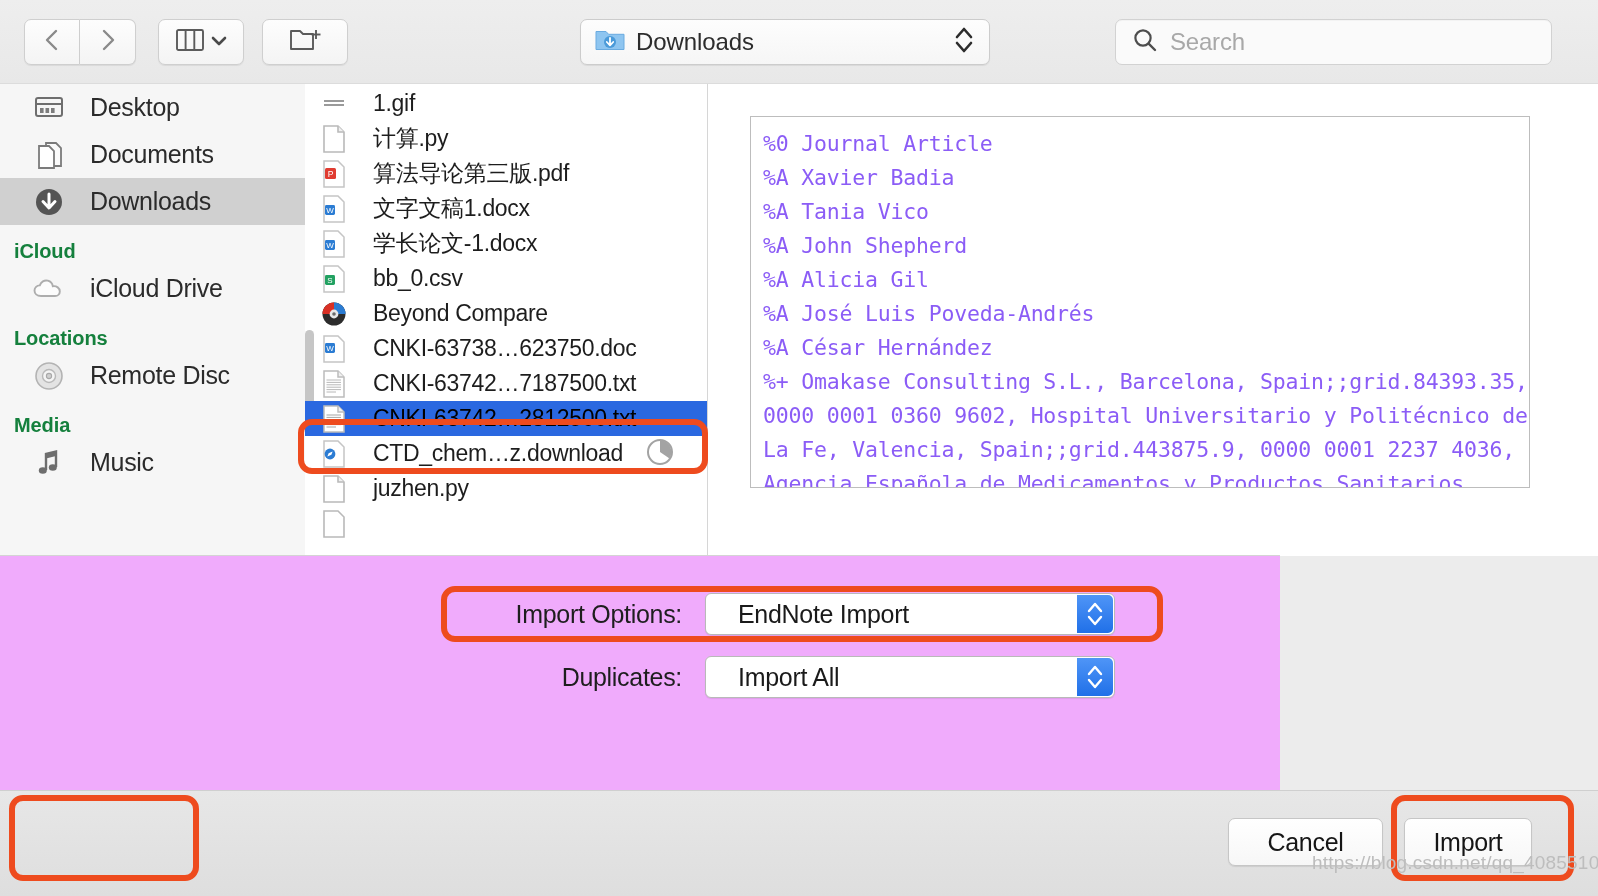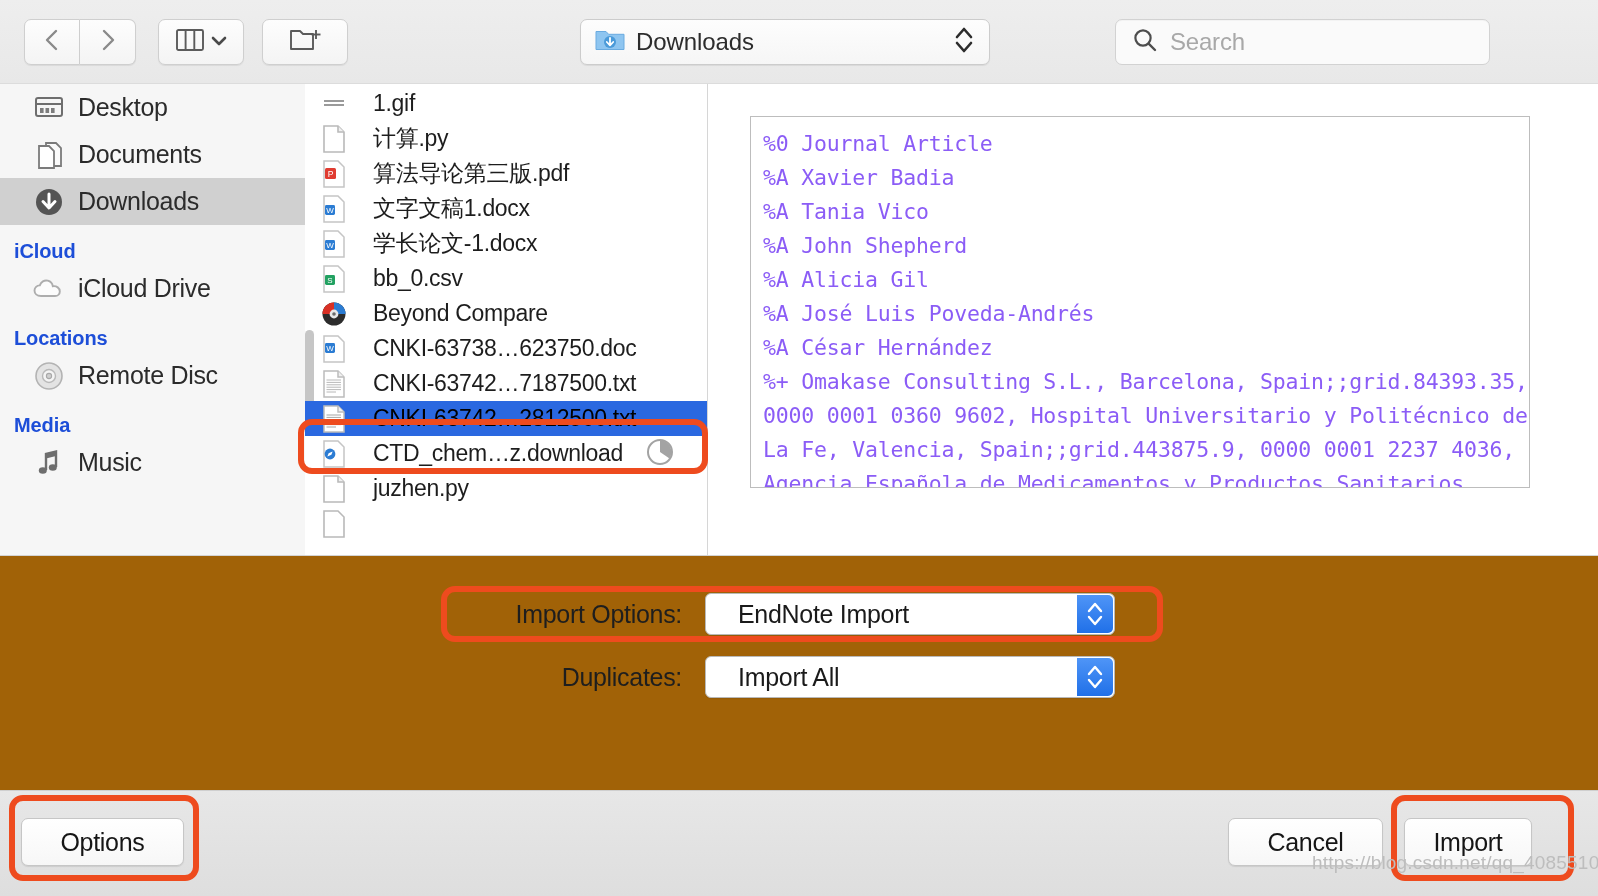--- a/index.html
+++ b/index.html
@@ -56,21 +56,21 @@
     margin-left: 11px; font-size: 24px; color: #2c2c2c;
     letter-spacing: -0.1px;
   }
   .stepper {
     position: absolute; right: 14px; top: 50%; transform: translateY(-50%);
   }
 
   
   #search-box {
     position: absolute; left: 1115px; top: 19px;
-    width: 375px; height: 46px;
+    width: 437px; height: 46px;
     background: #fafafa;
     border: 1px solid #d2d2d2; border-radius: 7px;
     display: flex; align-items: center;
     box-shadow: inset 0 1px 1px rgba(0,0,0,0.03);
   }
   #search-box .mag { margin-left: 16px; }
   #search-text {
     margin-left: 12px; font-size: 24px; color: #a8a8a8; letter-spacing: -0.2px;
   }
 
@@ -89,25 +89,25 @@
   }
   .sb-item {
     height: 47px; display: flex; align-items: center;
     padding-left: 32px;
   }
   .sb-item .sb-ico {
     width: 34px; display: flex; align-items: center; justify-content: center;
     flex: 0 0 34px;
   }
   .sb-item .sb-label {
-    margin-left: 12px; font-size: 25px; color: #2b2b2b; letter-spacing: -0.3px;
+    margin-left: 24px; font-size: 25px; color: #2b2b2b; letter-spacing: -0.3px;
   }
   .sb-item.selected { background: #d0d0d0; }
   .sb-head {
-    font-size: 20px; color: #1d4ed8; font-weight: 700;
+    font-size: 20px; color: #15803d; font-weight: 700;
     padding-left: 14px; margin-top: 15px; margin-bottom: 2px;
     letter-spacing: -0.1px;
   }
 
   
   #filelist-wrap {
     width: 403px; height: 472px; background: #fff;
     border-right: 1px solid #d6d6d6;
     position: relative; overflow: hidden;
   }
@@ -147,22 +147,22 @@
   #preview-text {
     font-family: "DejaVu Sans Mono", monospace;
     font-size: 21.5px; line-height: 34px;
     color: #8b5cf6; white-space: pre-wrap; word-break: break-word;
     letter-spacing: -0.2px;
   }
 
   
   #optpanel {
     position: absolute; left: 0; top: 555px;
-    width: 1598px; height: 235px;
-    background: #a16207;
+    width: 1280px; height: 235px;
+    background: #f0abfc;
     border-top: 1px solid #d4d4d4;
   }
   .opt-row {
     position: absolute; display: flex; align-items: center;
   }
   .opt-label {
     font-size: 25px; color: #1e1e1e; text-align: right;
     letter-spacing: -0.3px;
   }
   .popup {
@@ -575,21 +575,20 @@
           </svg>
         </span>
       </div>
     </div>
 
     <div class="opt-row" style="left:462px; top:163px;">
     </div>
   </div>
 
   <div id="bottombar">
-    <div class="sys-btn" style="left:21px; top:27px; width:163px;">Options</div>
     <div class="sys-btn" style="left:1228px; top:27px; width:155px;">Cancel</div>
     <div class="sys-btn" style="left:1404px; top:27px; width:128px;">Import</div>
   </div>
 
   <div class="ann" style="left:298px; top:419px; width:410px; height:55px;"></div>
   <div class="ann" style="left:441px; top:586px; width:722px; height:56px;"></div>
   <div class="ann" style="left:9px; top:795px; width:190px; height:86px;"></div>
   <div class="ann" style="left:1391px; top:795px; width:183px; height:86px;"></div>
 
   <div id="watermark">https://blog.csdn.net/qq_40855100</div>

